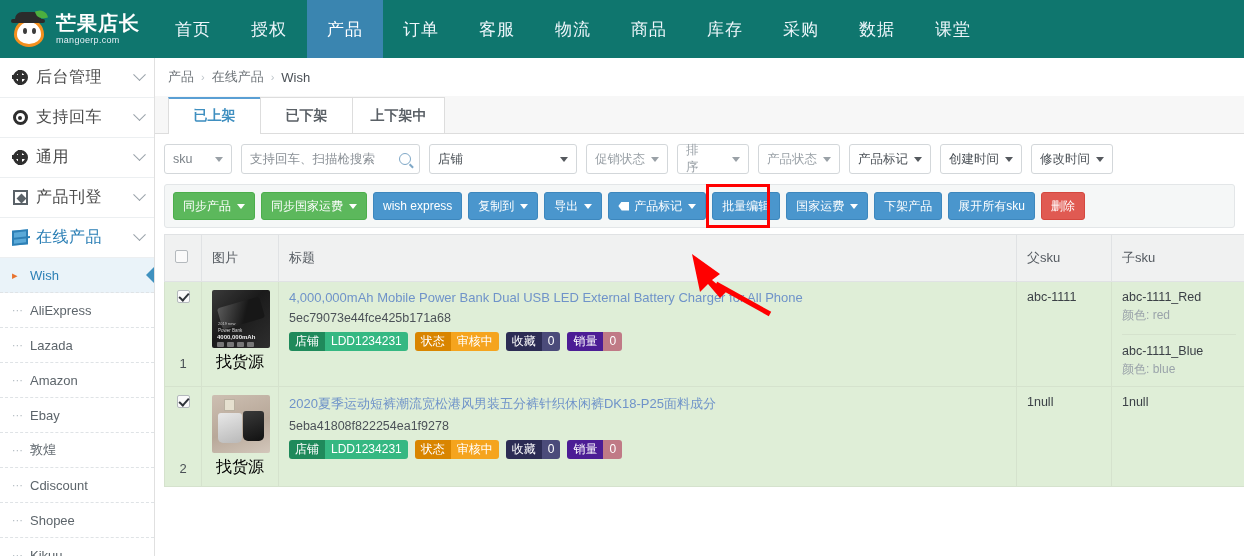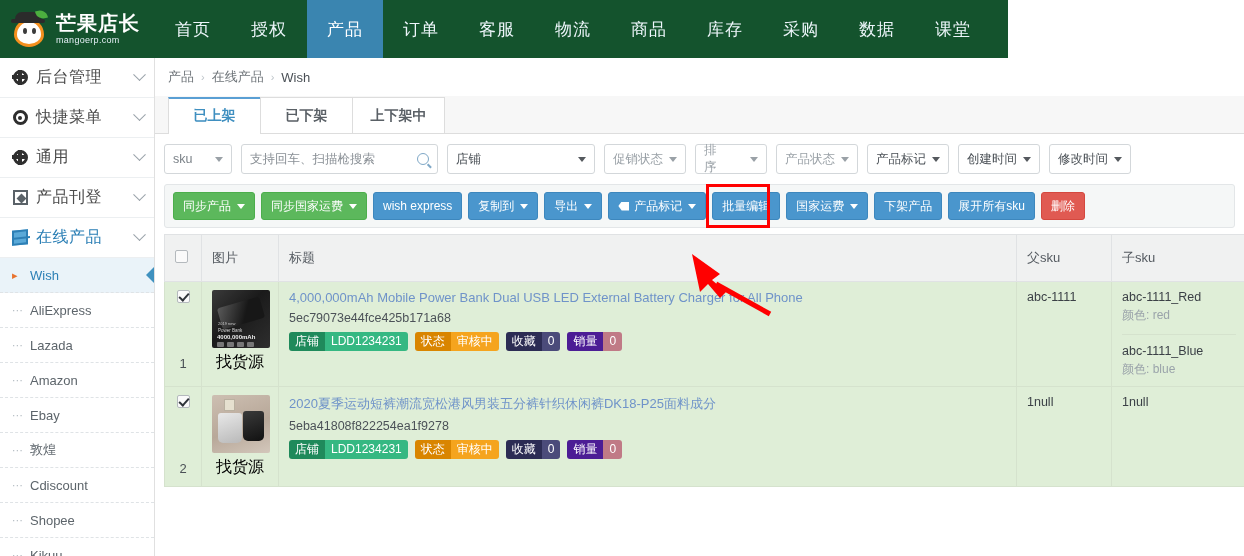--- a/index.html
+++ b/index.html
@@ -9,22 +9,22 @@
     overflow: hidden;
     background: #fff;
     font-family: "Liberation Sans", "DejaVu Sans", sans-serif;
     font-size: 13px;
     color: #333;
   }
   #app { position: relative; width: 1244px; height: 556px; overflow: hidden; }
 
   
   .topnav {
-    position: absolute; top: 0; left: 0; width: 1008px; height: 58px;
-    background: #14532d;
+    position: absolute; top: 0; left: 0; width: 1244px; height: 58px;
+    background: #0f766e;
     display: flex; align-items: stretch;
   }
   .brand {
     width: 155px; height: 58px; display: flex; align-items: center;
     padding-left: 12px; flex: 0 0 155px;
   }
   .brand-logo { width: 38px; height: 38px; position: relative; flex:0 0 38px;}
   .logo-circle {
     position: absolute; left: 2px; top: 9px; width: 30px; height: 28px;
     background: #fff; border-radius: 50% 50% 50% 50%/55% 55% 45% 45%;
@@ -129,21 +129,21 @@
   }
   .tab.active { color:#3f8fc0; border-top: 2px solid #5a9fd4; background:#fff; }
   .tab.active:after{content:"";position:absolute;left:0;right:0;bottom:-1px;height:1px;background:#fff;}
 
   .filters { height: 50px; display:flex; align-items:center; padding: 0 0 0 9px; gap: 9px; }
   .ctrl {
     height: 30px; border:1px solid #d3d7da; border-radius: 3px; background:#fff;
     display:flex; align-items:center; padding: 0 8px; font-size:12.5px; color:#8a9096; cursor:pointer;
   }
   .ctrl.sku { width: 68px; justify-content: space-between; color:#7b8288;}
-  .ctrl.search { width: 197px; justify-content: space-between; }
+  .ctrl.search { width: 179px; justify-content: space-between; }
   .ctrl.shop { width: 148px; justify-content: space-between; color:#4a5056; }
   .ctrl .caret {
     width:0;height:0;border-left:4px solid transparent;border-right:4px solid transparent;
     border-top:5px solid #9aa1a7; margin-left:6px;
   }
   .ctrl .caret.dark { border-top-color:#55595e; }
   .ctrl.gray { color:#9aa1a7; }
   .ctrl.dark { color:#4a5056; }
   .mag {
     width:12px;height:12px;border:1.6px solid #7fa8c7;border-radius:50%;position:relative;
@@ -281,21 +281,21 @@
           <span class="gicon">
             <span class="gear"></span>
           </span>
           <span class="glabel">后台管理</span>
           <span class="chev"></span>
         </div>
         <div class="side-group">
           <span class="gicon">
             <span class="gear2"></span>
           </span>
-          <span class="glabel">快捷菜单</span>
+          <span class="glabel">支持回车</span>
           <span class="chev"></span>
         </div>
         <div class="side-group">
           <span class="gicon">
             <span class="gear"></span>
           </span>
           <span class="glabel">通用</span>
           <span class="chev"></span>
         </div>
         <div class="side-group">

